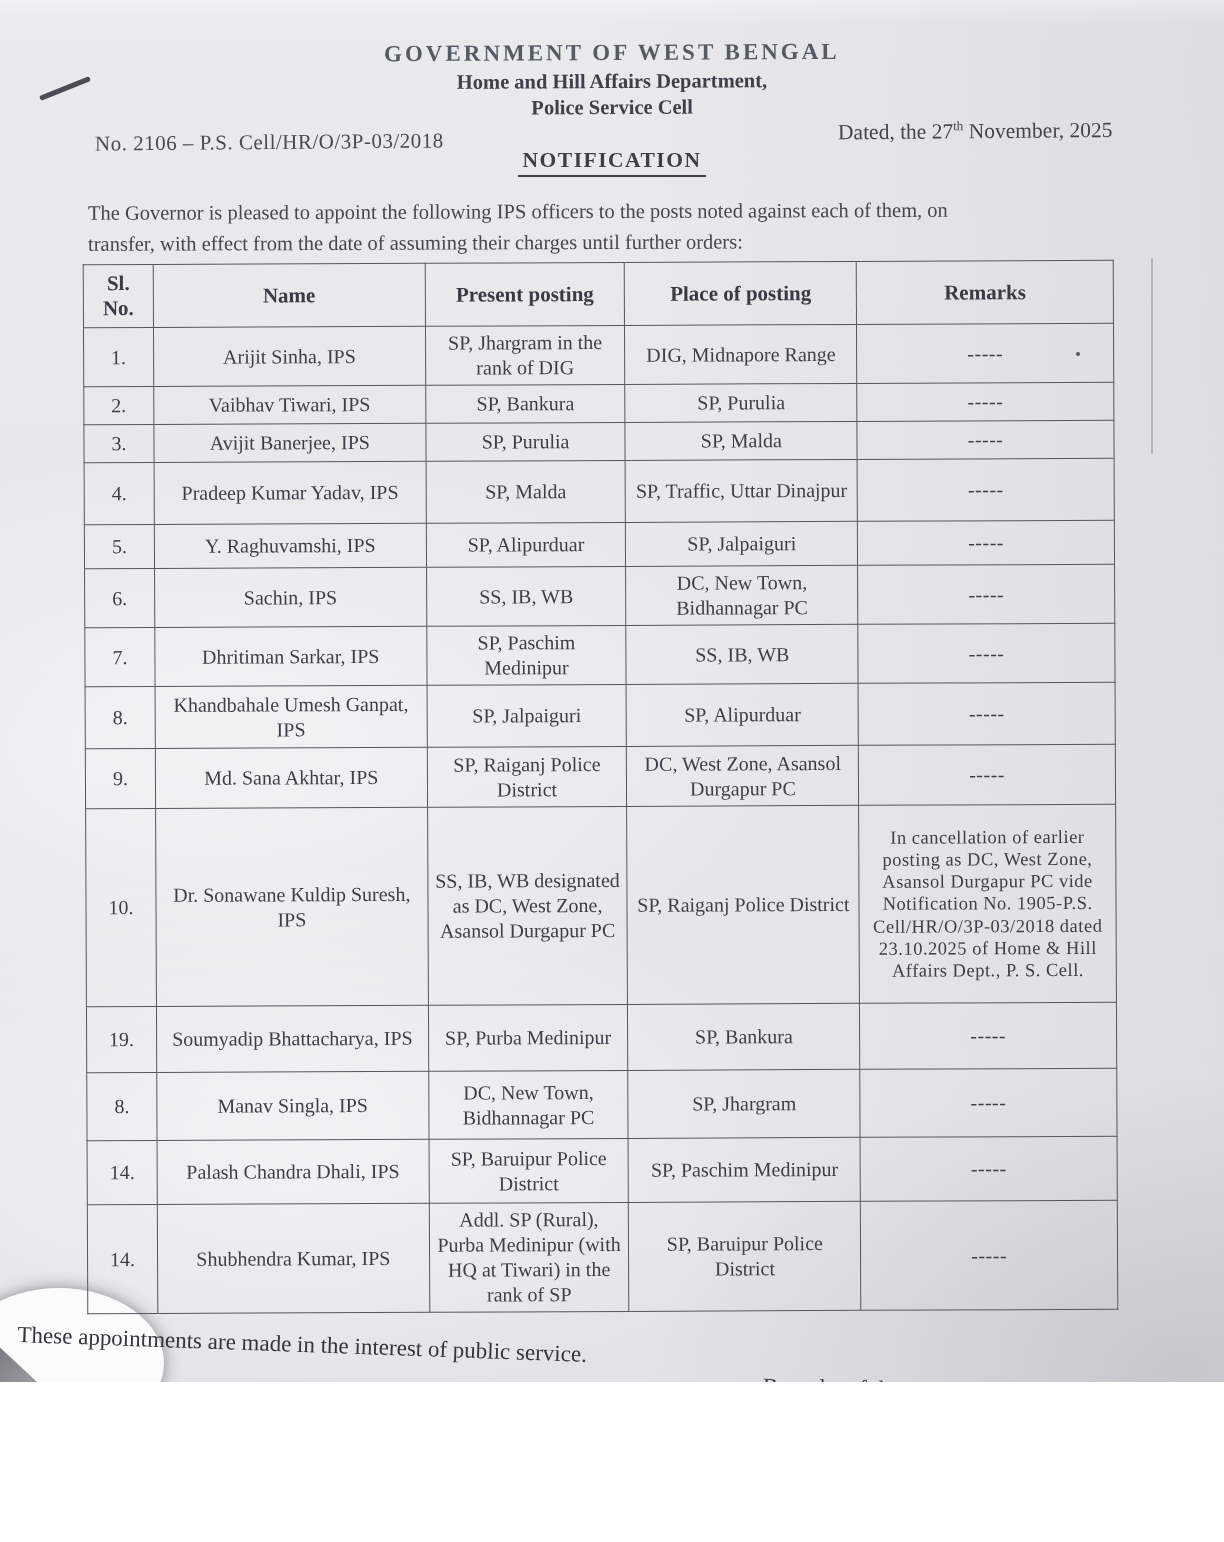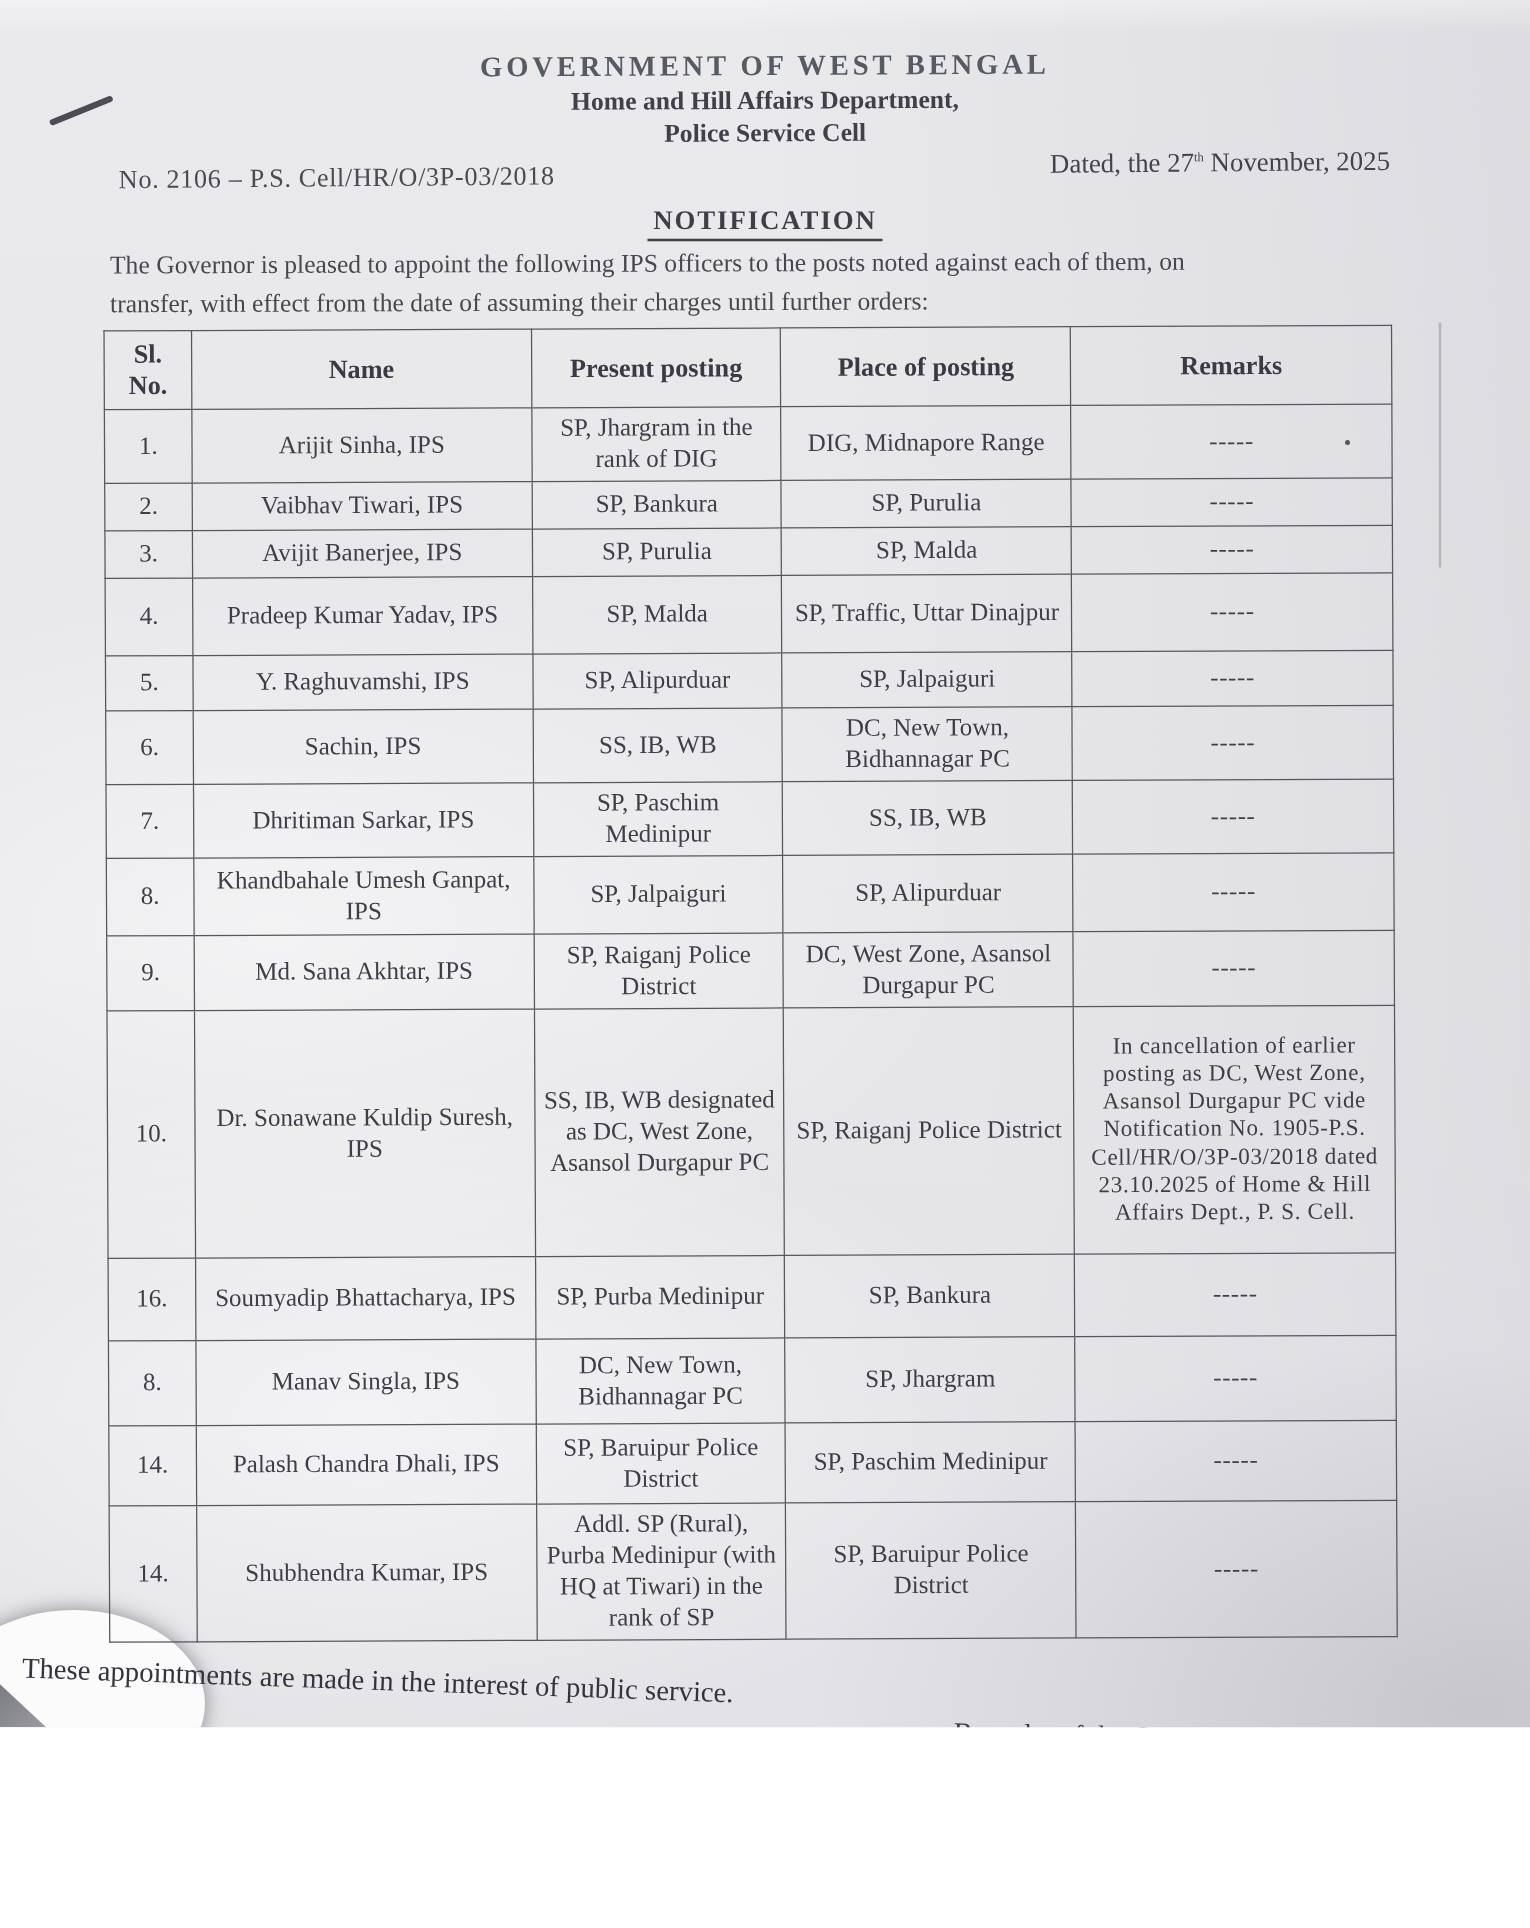--- a/index.html
+++ b/index.html
@@ -18,23 +18,23 @@
   }
   .abs{position:absolute;}
   
   .letterhead{top:40px;left:0;right:0;text-align:center;transform:rotate(-0.3deg);z-index:2;}
   .lh-org{font-size:23px;font-weight:bold;letter-spacing:3px;color:#565b63;}
   .lh-dept{font-size:20.5px;font-weight:bold;color:#40404a;margin-top:4px;}
   .lh-cell{font-size:20.5px;font-weight:bold;color:#40404a;margin-top:3px;}
   
   .refline{top:130px;left:95px;font-size:21px;letter-spacing:0.5px;color:#4a4a54;transform:rotate(-0.5deg);z-index:2;}
   .dateline{top:118px;right:112px;font-size:21.5px;color:#43434d;transform:rotate(-0.5deg);z-index:2;}
-  .dateline sup{font-size:10px;}
-  
-  .headingwrap{top:164px;left:0;right:0;text-align:center;z-index:2;}
+  .dateline sup{font-size:13px;}
+  
+  .headingwrap{top:148px;left:0;right:0;text-align:center;z-index:2;}
   .heading{display:inline-block;font-size:21.5px;font-weight:bold;letter-spacing:1.5px;
            border-bottom:2.5px solid #3f3f48;padding:0 5px 2px;}
   .bodytext{top:196px;left:88px;width:1032px;font-size:20.5px;line-height:1.5;color:#47474f;
             transform:rotate(-0.2deg);z-index:2;}
   
   table.appt{top:262px;left:85px;width:1031px;position:absolute;border-collapse:collapse;
              transform:rotate(-0.25deg);z-index:2;background:transparent;}
   table.appt th, table.appt td{border:1.4px solid #565660;vertical-align:middle;padding:4px 6px;}
   table.appt th{font-size:21px;font-weight:bold;text-align:center;color:#3a3a44;height:54px;}
   table.appt td{font-size:20px;text-align:center;color:#3e3e48;line-height:1.25;}
@@ -185,21 +185,21 @@
           <td class="col-remarks">-----</td>
         </tr>
         <tr>
           <td class="col-sl">10.</td>
           <td class="col-name">Dr. Sonawane Kuldip Suresh, IPS</td>
           <td class="col-present">SS, IB, WB designated as DC, West Zone, Asansol Durgapur PC</td>
           <td class="col-place">SP, Raiganj Police District</td>
           <td class="col-remarks">In cancellation of earlier posting as DC, West Zone, Asansol Durgapur PC vide Notification No. 1905-P.S. Cell/HR/O/3P-03/2018 dated 23.10.2025 of Home &amp; Hill Affairs Dept., P. S. Cell.</td>
         </tr>
         <tr>
-          <td class="col-sl">16.</td>
+          <td class="col-sl">19.</td>
           <td class="col-name">Soumyadip Bhattacharya, IPS</td>
           <td class="col-present">SP, Purba Medinipur</td>
           <td class="col-place">SP, Bankura</td>
           <td class="col-remarks">-----</td>
         </tr>
         <tr>
           <td class="col-sl">8.</td>
           <td class="col-name">Manav Singla, IPS</td>
           <td class="col-present">DC, New Town, Bidhannagar PC</td>
           <td class="col-place">SP, Jhargram</td>

